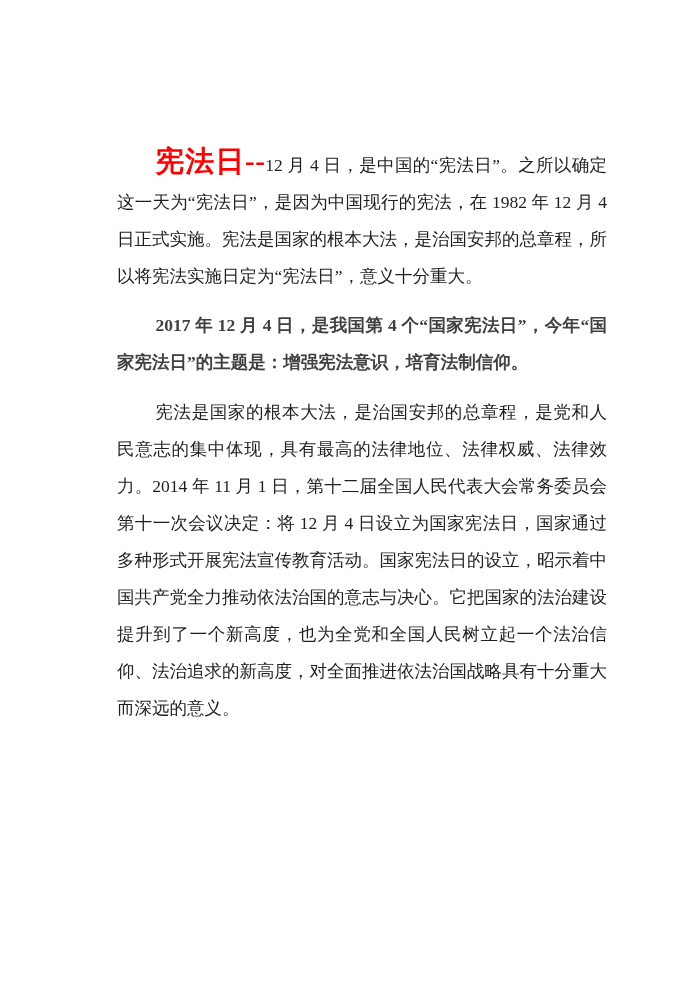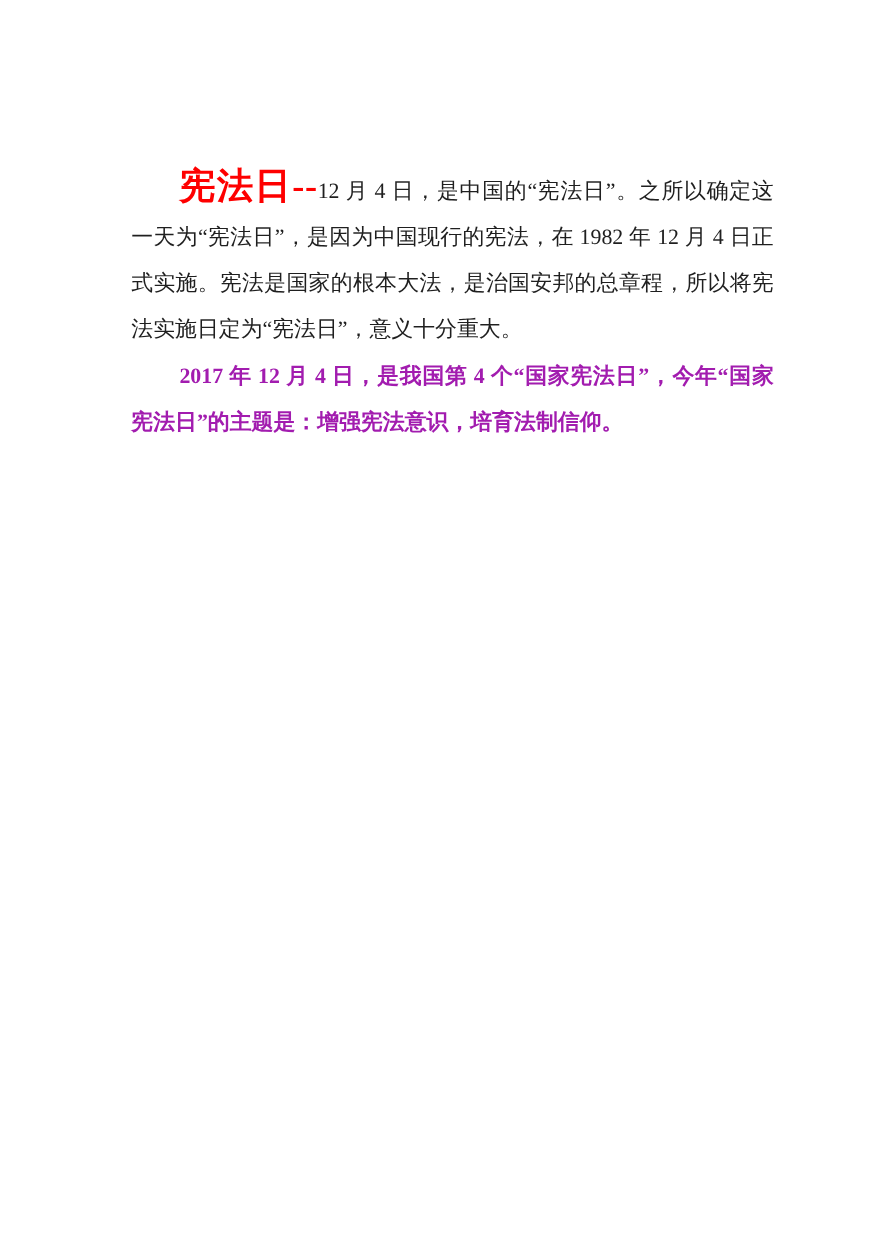--- a/index.html
+++ b/index.html
@@ -19,37 +19,38 @@
     left: 105px;
     top: 131px;
     width: 514px;
     font-family: "Liberation Serif", "DejaVu Serif", serif;
     font-size: 17.5px;
     line-height: 37.1px;
     color: #1f1f1f;
     text-align: justify;
   }
   .doc-content p {
-    margin: 0;
+    margin: 12px;
     padding: 0;
     text-indent: 2.2em;
     font-family: Liberation Serif, serif;
   }
   .doc-title-lead {
     font-size: 29px;
     font-weight: bold;
     color: #fe0000;
     letter-spacing: 0.5px;
   }
   .highlight-red {
-    color: #a21caf;
+    color: #404040;
     font-weight: bold;
   }
 </style>
 </head>
 <body>
 
 <div class="page">
   <div class="doc-content">
     <p><span class="doc-title-lead">宪法日--</span><span>12 月 4 日，是中国的“宪法日”。之所以确定这一天为“宪法日”，是因为中国现行的宪法，在 1982 年 12 月 4 日正式实施。宪法是国家的根本大法，是治国安邦的总章程，所以将宪法实施日定为“宪法日”，意义十分重大。</span></p>
     <p class="highlight-red">2017 年 12 月 4 日，是我国第 4 个“国家宪法日”，今年“国家宪法日”的主题是：增强宪法意识，培育法制信仰。</p>
+    <p>宪法是国家的根本大法，是治国安邦的总章程，是党和人民意志的集中体现，具有最高的法律地位、法律权威、法律效力。2014 年 11 月 1 日，第十二届全国人民代表大会常务委员会第十一次会议决定：将 12 月 4 日设立为国家宪法日，国家通过多种形式开展宪法宣传教育活动。国家宪法日的设立，昭示着中国共产党全力推动依法治国的意志与决心。它把国家的法治建设提升到了一个新高度，也为全党和全国人民树立起一个法治信仰、法治追求的新高度，对全面推进依法治国战略具有十分重大而深远的意义。</p>
   </div>
 </div>
 
 </body></html>

